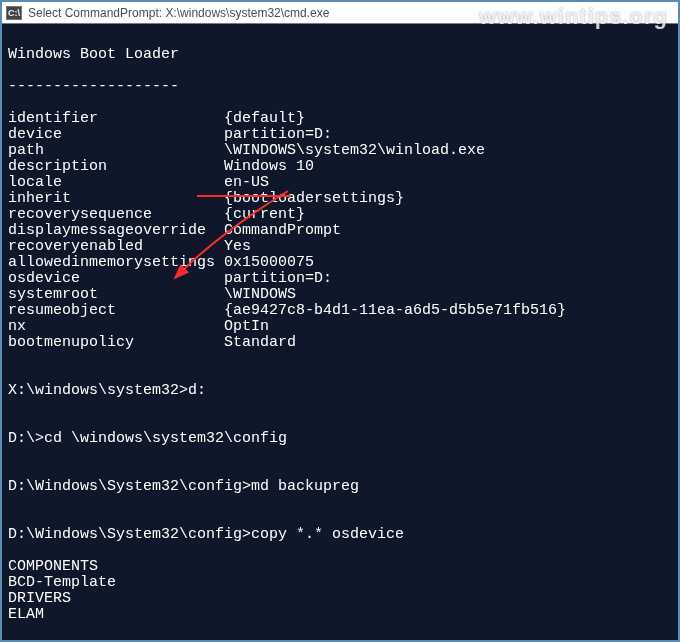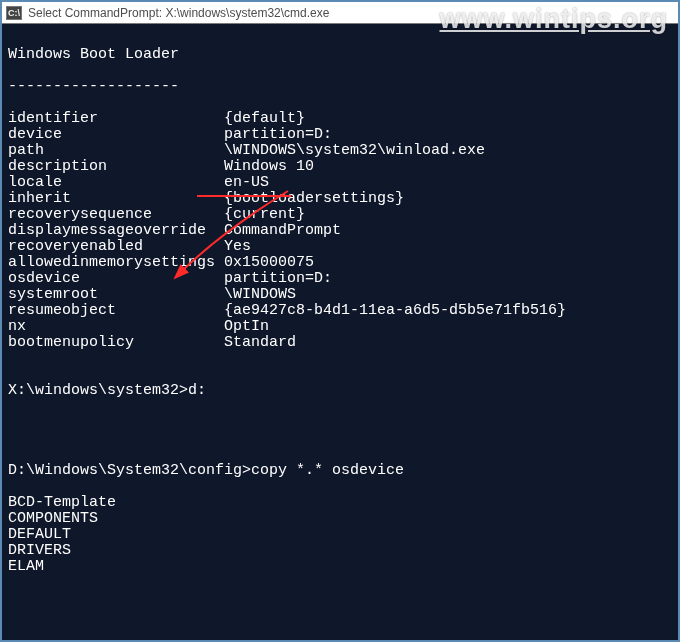--- a/index.html
+++ b/index.html
@@ -43,27 +43,26 @@
     font-family: Consolas, 'Courier New', monospace;
     font-size: 15px;
   }
   .row { display: block; }
   .v { display: inline; }
 
   .watermark {
     position: absolute;
     top: 4px; right: 12px;
     font-family: Verdana, Geneva, sans-serif;
-    font-size: 27px;
+    font-size: 22px;
     font-weight: bold;
     color: rgba(255,255,255,0.80);
     letter-spacing: 1px;
     pointer-events: none;
     text-shadow: 0 0 2px rgba(0,0,0,0.4);
-    text-decoration: underline;
   }
 
   .underline-red {
     position: absolute;
     height: 1.5px; background: #ff2a2a;
     pointer-events: none;
   }
   .u1 { top: 195px; left: 197px; width: 94px; }
 
   .arrow {
@@ -82,24 +81,26 @@
     <span class="title">Select CommandPrompt: X:\windows\system32\cmd.exe</span>
   </div>
 
   <div class="terminal">
 <span class="row">Windows Boot Loader</span>
 <span class="row">-------------------</span>
 <span class="row">identifier              {default}</span><span class="row">device                  partition=D:</span><span class="row">path                    \WINDOWS\system32\winload.exe</span><span class="row">description             Windows 10</span><span class="row">locale                  en-US</span><span class="row">inherit                 {bootloadersettings}</span><span class="row">recoverysequence        {current}</span><span class="row">displaymessageoverride  CommandPrompt</span><span class="row">recoveryenabled         Yes</span><span class="row">allowedinmemorysettings 0x15000075</span><span class="row">osdevice                partition=D:</span><span class="row">systemroot              \WINDOWS</span><span class="row">resumeobject            {ae9427c8-b4d1-11ea-a6d5-d5b5e71fb516}</span><span class="row">nx                      OptIn</span><span class="row">bootmenupolicy          Standard</span>
 <span class="row"></span>
 <span class="row"><span class="v">X:\windows\system32&gt;</span><span class="v">d:</span></span>
 <span class="row"></span>
+<span class="row"><span class="v">D:\&gt;</span><span class="v">cd \windows\system32\config</span></span>
 <span class="row"></span>
+<span class="row"><span class="v">D:\Windows\System32\config&gt;</span><span class="v">md backupreg</span></span>
 <span class="row"></span>
 <span class="row"><span class="v">D:\Windows\System32\config&gt;</span><span class="v">copy *.* osdevice</span></span>
-<span class="row">BCD-Template</span><span class="row">COMPONENTS</span><span class="row">DEFAULT</span><span class="row">DRIVERS</span><span class="row">ELAM</span>
+<span class="row">COMPONENTS</span><span class="row">BCD-Template</span><span class="row">DRIVERS</span><span class="row">ELAM</span>
 
 <span class="row"></span>
 
 <span class="row"></span>
 
   </div>
 </div>
 
 <div class="watermark">www.wintips.org</div>
 

